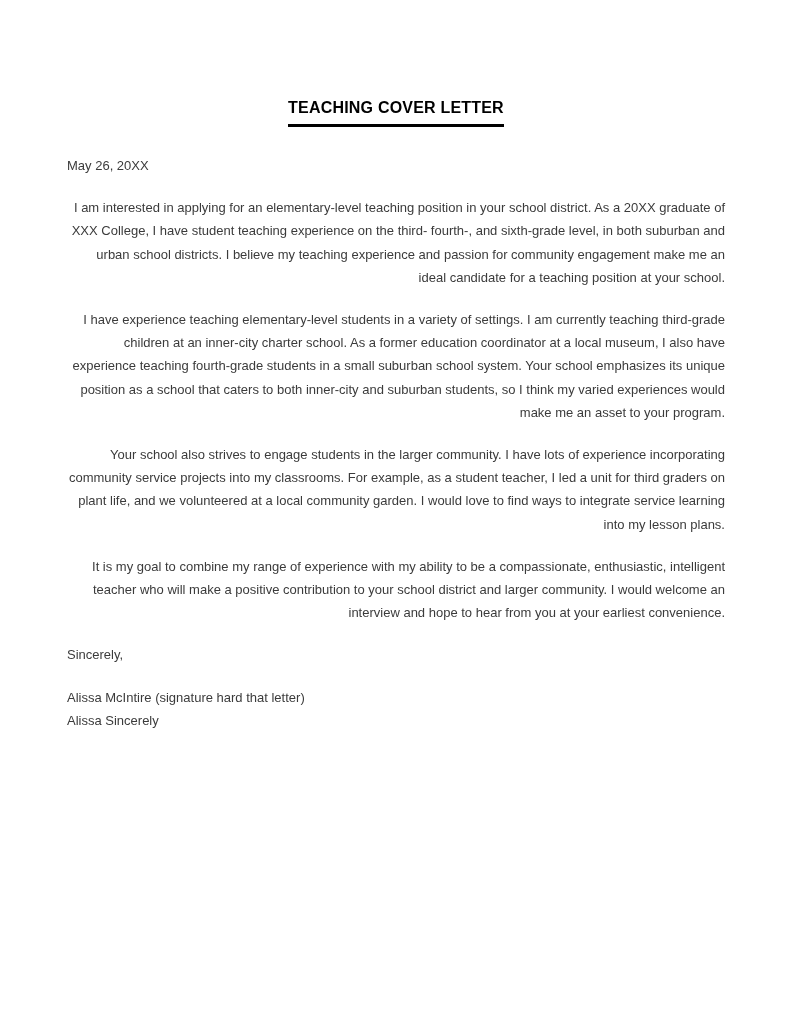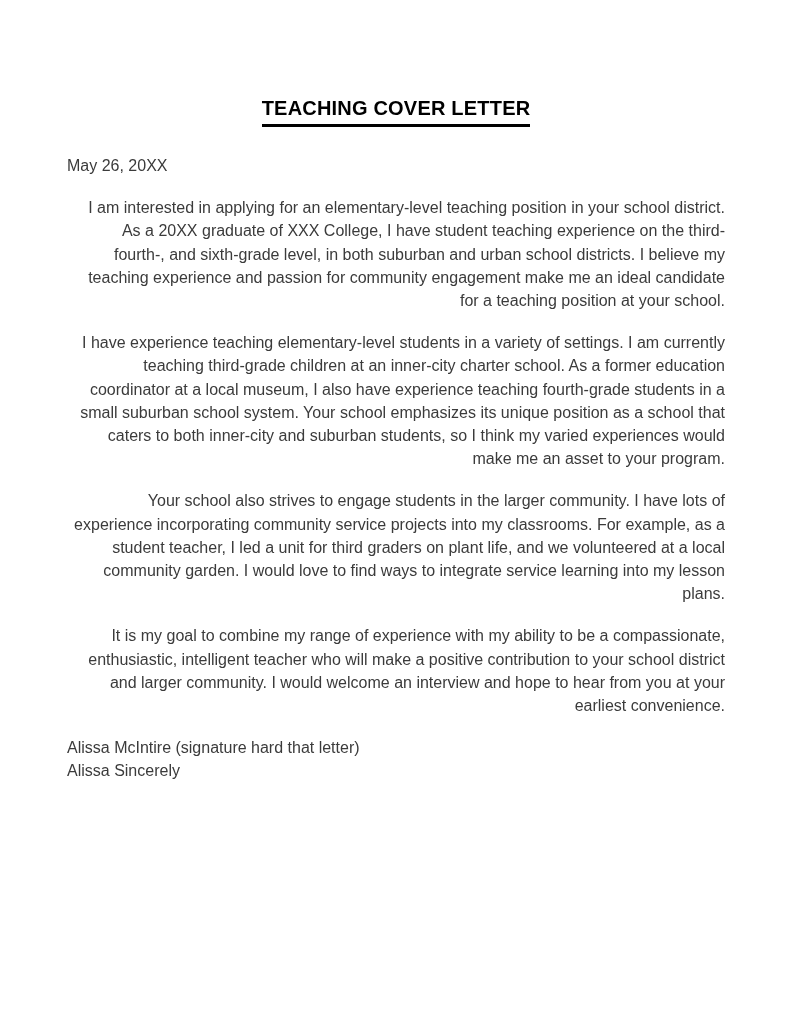--- a/index.html
+++ b/index.html
@@ -17,37 +17,37 @@
     font-family: "Liberation Sans", sans-serif;
   }
   .letter {
     position: absolute;
     left: 67px;
     top: 0;
     width: 658px;
   }
   .doc-title {
     text-align: center;
-    font-size: 20px;
+    font-size: 16px;
     font-weight: bold;
     color: #000000;
     letter-spacing: 0.2px;
     margin: 0;
     padding-top: 95px;
     line-height: 26px;
   }
   .doc-title span {
     display: inline-block;
     border-bottom: 3px solid #000000;
     padding-bottom: 3px;
   }
   .body-block {
     margin-top: 27px;
     color: #3b3b3b;
-    font-size: 16px;
+    font-size: 13px;
     line-height: 23.2px;
   }
   .line-date {
     margin: 0;
   }
   .salutation {
     margin: 0;
     padding-top: 19px;
   }
   .para {
@@ -84,20 +84,21 @@
 
 
       <p class="para">I am interested in applying for an elementary-level teaching position in your school district. As a 20XX graduate of XXX College, I have student teaching experience on the third- fourth-, and sixth-grade level, in both suburban and urban school districts. I believe my teaching experience and passion for community engagement make me an ideal candidate for a teaching position at your school.</p>
 
       <p class="para">I have experience teaching elementary-level students in a variety of settings. I am currently teaching third-grade children at an inner-city charter school. As a former education coordinator at a local museum, I also have experience teaching fourth-grade students in a small suburban school system. Your school emphasizes its unique position as a school that caters to both inner-city and suburban students, so I think my varied experiences would make me an asset to your program.</p>
 
       <p class="para">Your school also strives to engage students in the larger community. I have lots of experience incorporating community service projects into my classrooms. For example, as a student teacher, I led a unit for third graders on plant life, and we volunteered at a local community garden. I would love to find ways to integrate service learning into my lesson plans.</p>
 
       <p class="para">It is my goal to combine my range of experience with my ability to be a compassionate, enthusiastic, intelligent teacher who will make a positive contribution to your school district and larger community. I would welcome an interview and hope to hear from you at your earliest convenience.</p>
 
+      <p class="closing">Sincerely,</p>
 
       <div class="sign-block">
         <p class="sign-line">Alissa McIntire (signature hard that letter)</p>
         <p class="sign-line">Alissa Sincerely</p>
       </div>
 
     </div>
   </div>
 </div>
 

